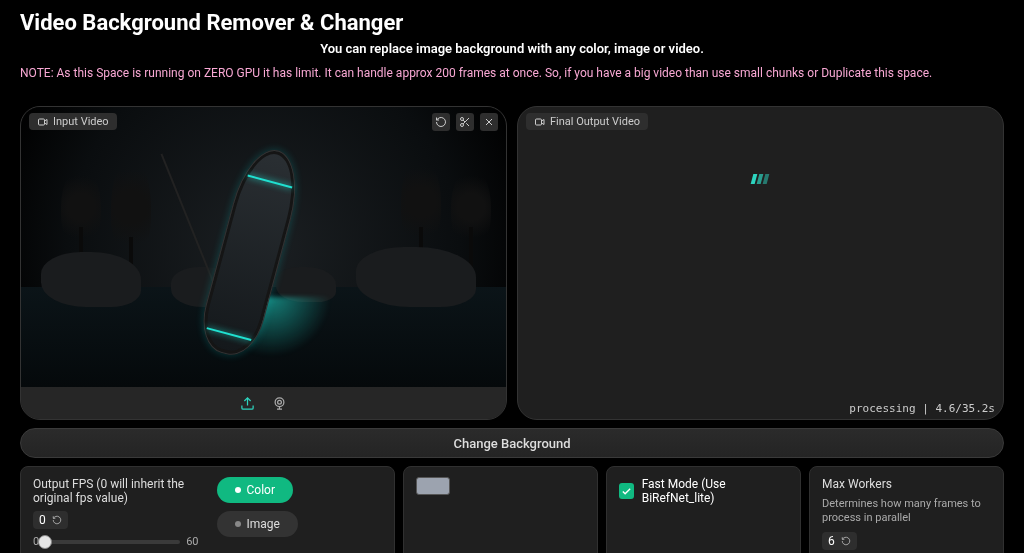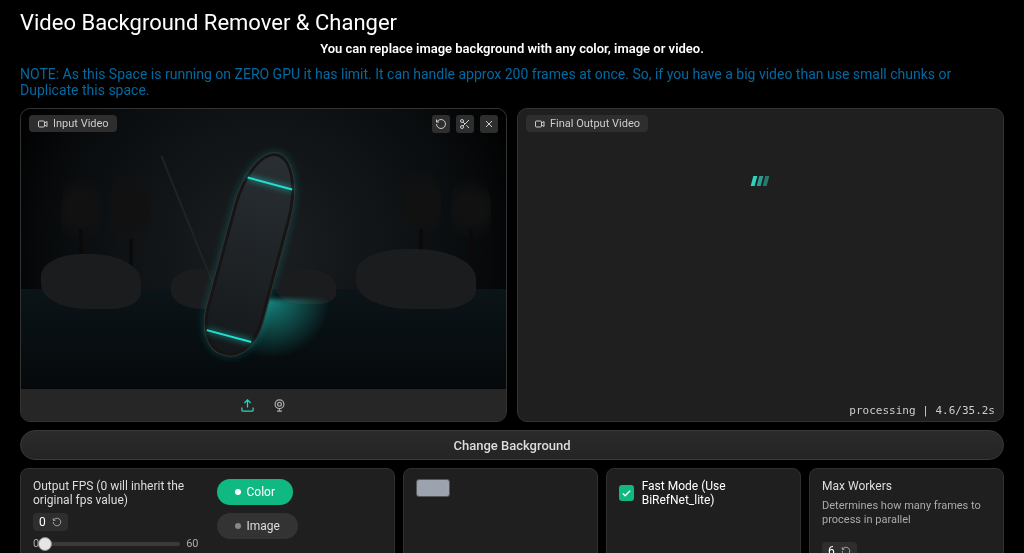--- a/index.html
+++ b/index.html
@@ -6,28 +6,28 @@
   body {
     background: #000;
     color: #fff;
     font-family: -apple-system, BlinkMacSystemFont, "Segoe UI", Roboto, sans-serif;
     font-size: 13px;
     padding: 10px 20px;
     width: 1024px;
     height: 553px;
     overflow: hidden;
   }
-  h1 { font-size: 22px; font-weight: 400; margin-bottom: 6px; }
+  h1 { font-size: 22px; font-weight: 700; margin-bottom: 6px; }
   .subtitle { font-size: 13px; font-weight: 600; margin-bottom: 10px; text-align: center; }
-  .note { font-size: 14px; color: #0369a1; margin-bottom: 10px; }
+  .note { font-size: 12px; color: #f9a8d4; margin-bottom: 26px; }
   .row { display: flex; gap: 10px; }
   .panel {
     background: #1f1f1f;
     border: 1px solid #333;
-    border-radius: 10px;
+    border-radius: 20px;
     position: relative;
     overflow: hidden;
   }
   .input-panel { flex: 1; }
   .output-panel { flex: 1; min-height: 150px; }
   .panel-header {
     position: absolute;
     top: 6px; left: 8px;
     display: flex; align-items: center; gap: 4px;
     font-size: 11px;
@@ -100,21 +100,21 @@
     cursor:pointer;
   }
   .controls-row{display:flex;gap:8px;margin-top:8px;}
   .cpanel{
     background:#1f1f1f;border:1px solid #303030;border-radius:8px;
     padding:10px 12px 12px;flex:1;
   }
   .cpanel.small{flex:0 0 195px;}
   .cpanel.med{flex:0 0 195px;}
   .clabel{font-size:12px;color:#ddd;margin-bottom:6px;display:block;}
-  .chint{font-size:11px;color:#aaa;margin-bottom:14px;line-height:1.3;}
+  .chint{font-size:11px;color:#aaa;margin-bottom:6px;line-height:1.3;}
   .numbox{
     display:inline-flex;align-items:center;background:#2e2e2e;border-radius:4px;
     padding:2px 6px;gap:6px;margin-bottom:6px;
   }
   .numbox span{font-size:12px;}
   .numbox svg{width:10px;height:10px;stroke:#bbb;fill:none;}
   .slider-wrap{display:flex;align-items:center;gap:6px;font-size:11px;color:#aaa;}
   .slider{position:relative;flex:1;height:4px;background:#3a3a3a;border-radius:2px;}
   .slider .fill{position:absolute;left:0;top:0;bottom:0;background:#2dd4bf;border-radius:2px;}
   .slider .thumb{position:absolute;top:50%;width:14px;height:14px;background:#e5e5e5;border-radius:50%;transform:translate(-50%,-50%);border:1px solid #888;}

